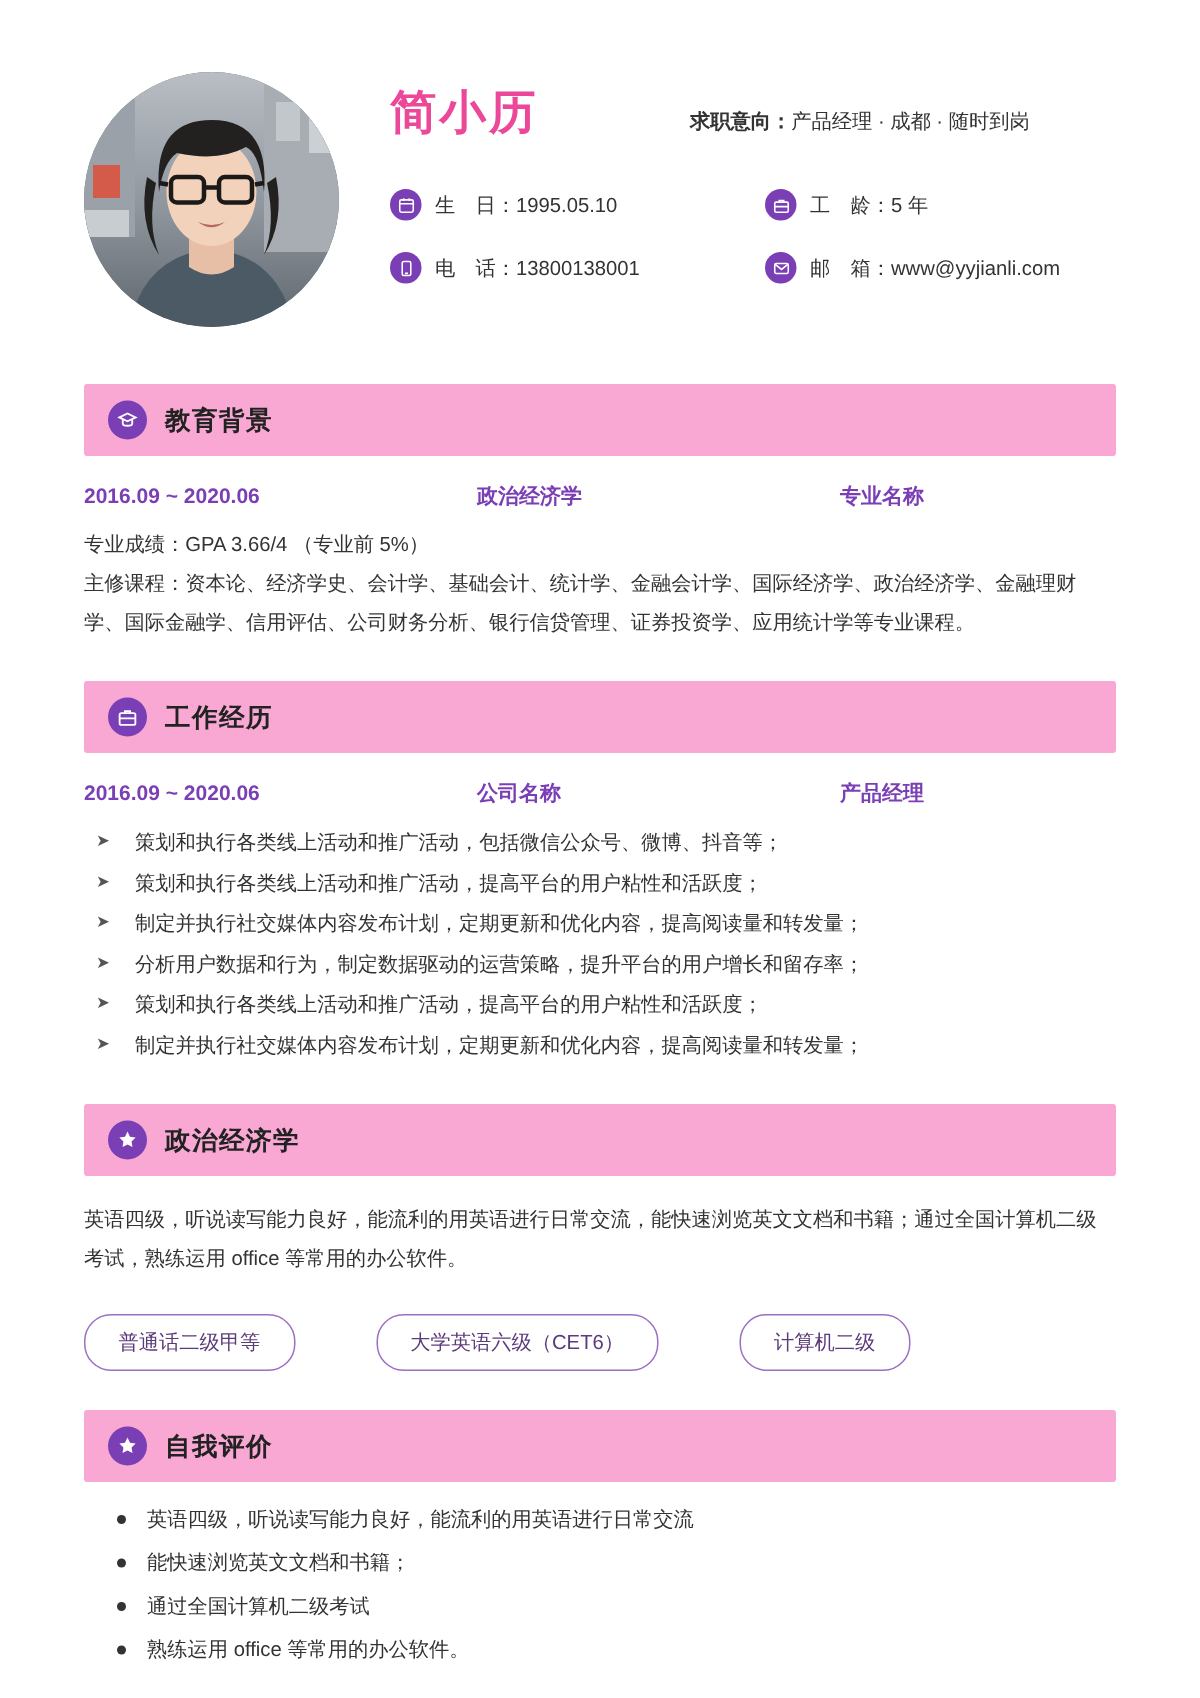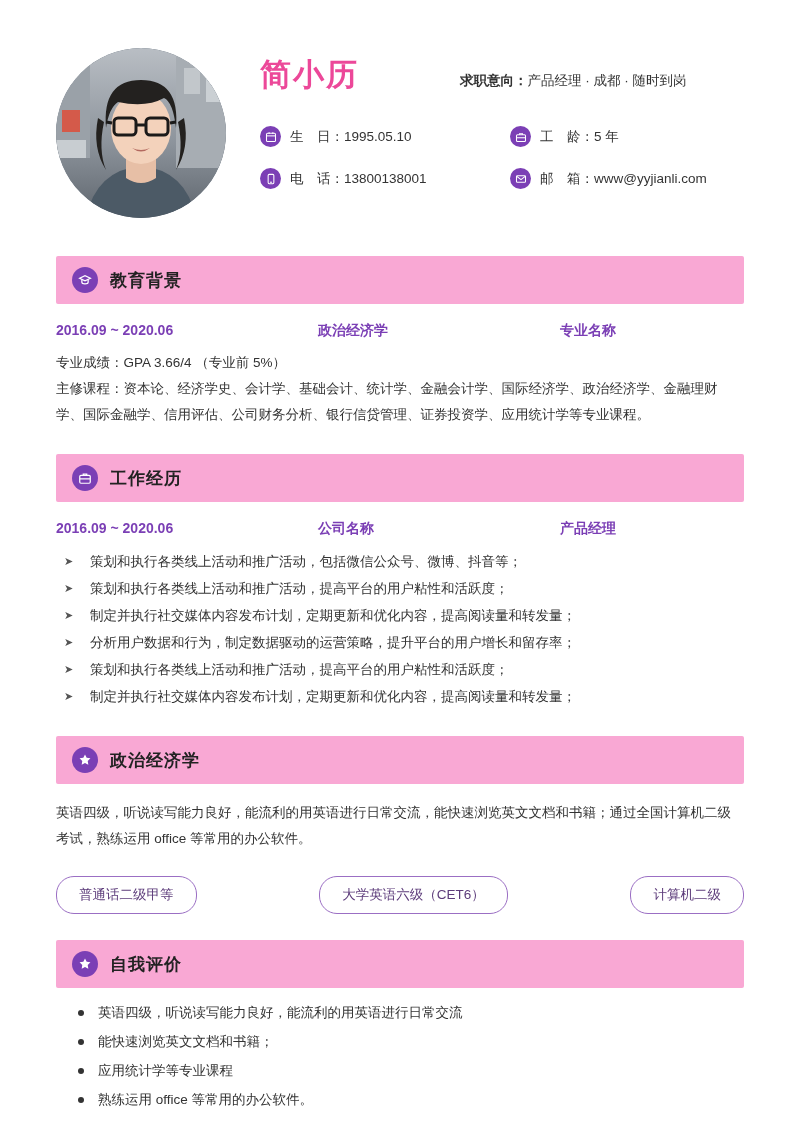--- a/index.html
+++ b/index.html
@@ -180,21 +180,20 @@
     width: 6px;
     height: 6px;
     border-radius: 50%;
     background: #333;
   }
 
   .tags {
     display: flex;
     margin-top: 24px;
     gap: 54px;
-    justify-content: space-between;
   }
   .tag {
     border: 1px solid #9b6fc4;
     border-radius: 18px;
     color: #5c3b7a;
     font-size: 13.5px;
     padding: 9px 22px;
     white-space: nowrap;
   }
   .skill-text {
@@ -375,17 +374,17 @@
       <svg width="14" height="14" viewBox="0 0 16 16" fill="#fff">
         <path d="M8 1.6l1.9 3.9 4.3.6-3.1 3 .7 4.3L8 11.4l-3.8 2 .7-4.3-3.1-3 4.3-.6z"></path>
       </svg>
     </span>
     <span class="sec-title">自我评价</span>
   </div>
 
   <ul class="dot-list">
     <li>英语四级，听说读写能力良好，能流利的用英语进行日常交流</li>
     <li>能快速浏览英文文档和书籍；</li>
-    <li>应用统计学等专业课程</li>
+    <li>通过全国计算机二级考试</li>
     <li>熟练运用 office 等常用的办公软件。</li>
   </ul>
 
 </div>
 
 </body></html>

